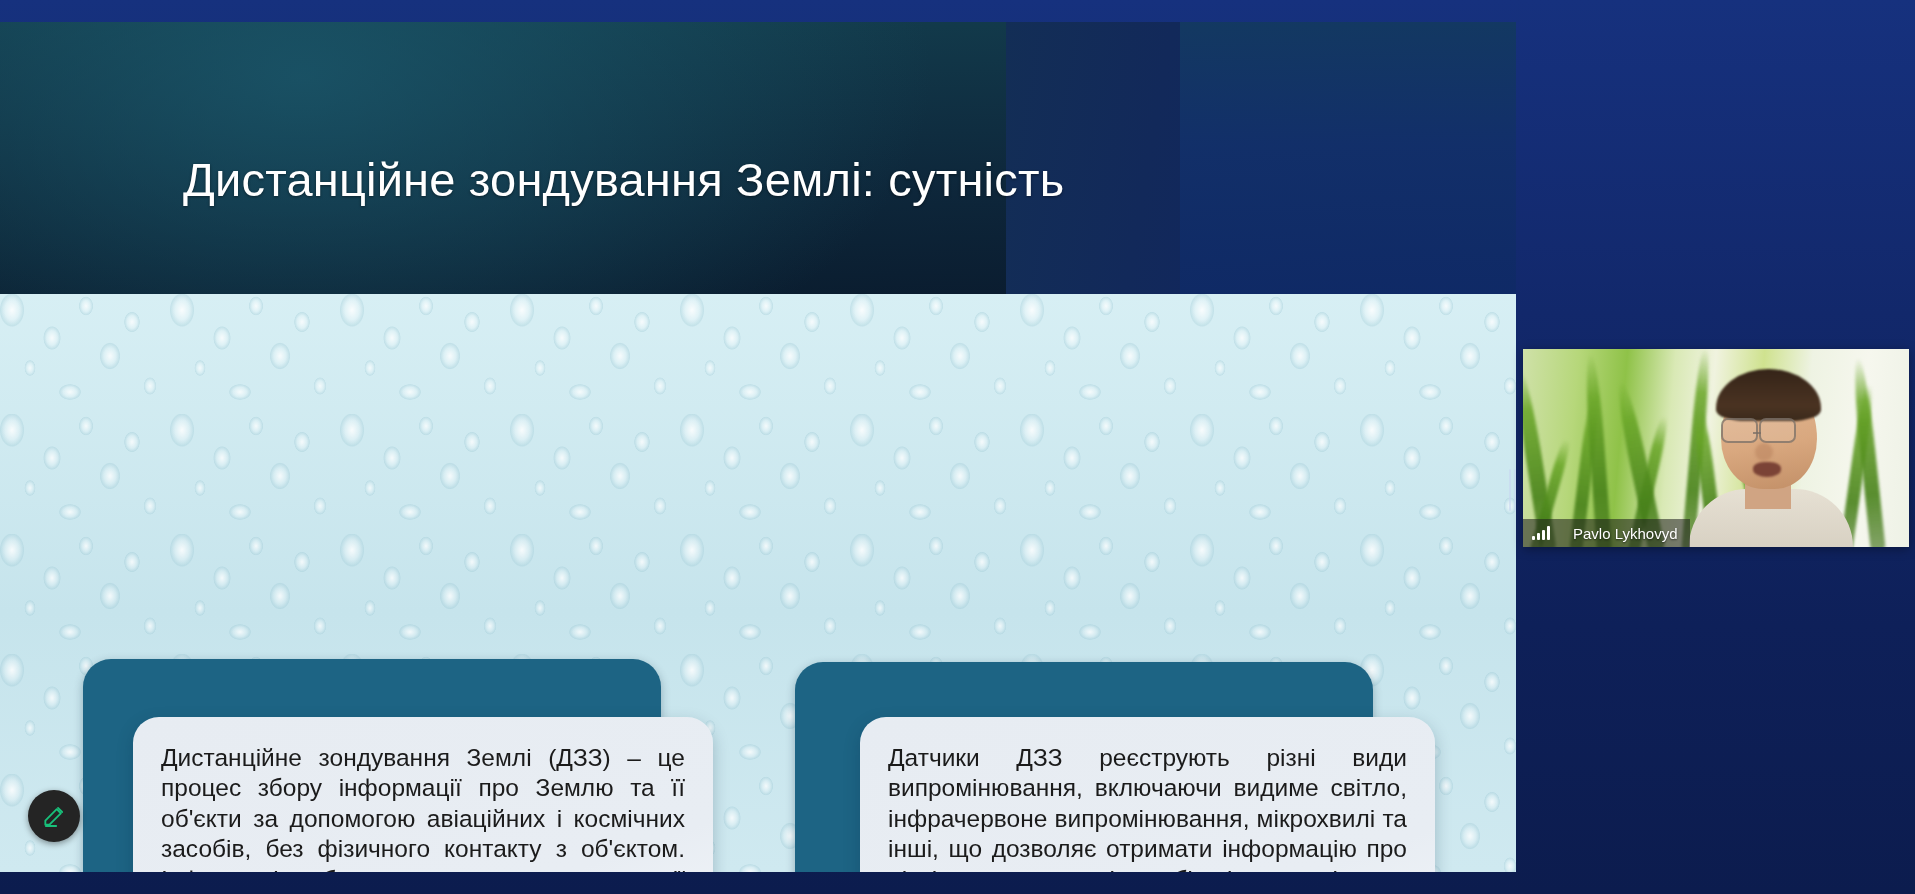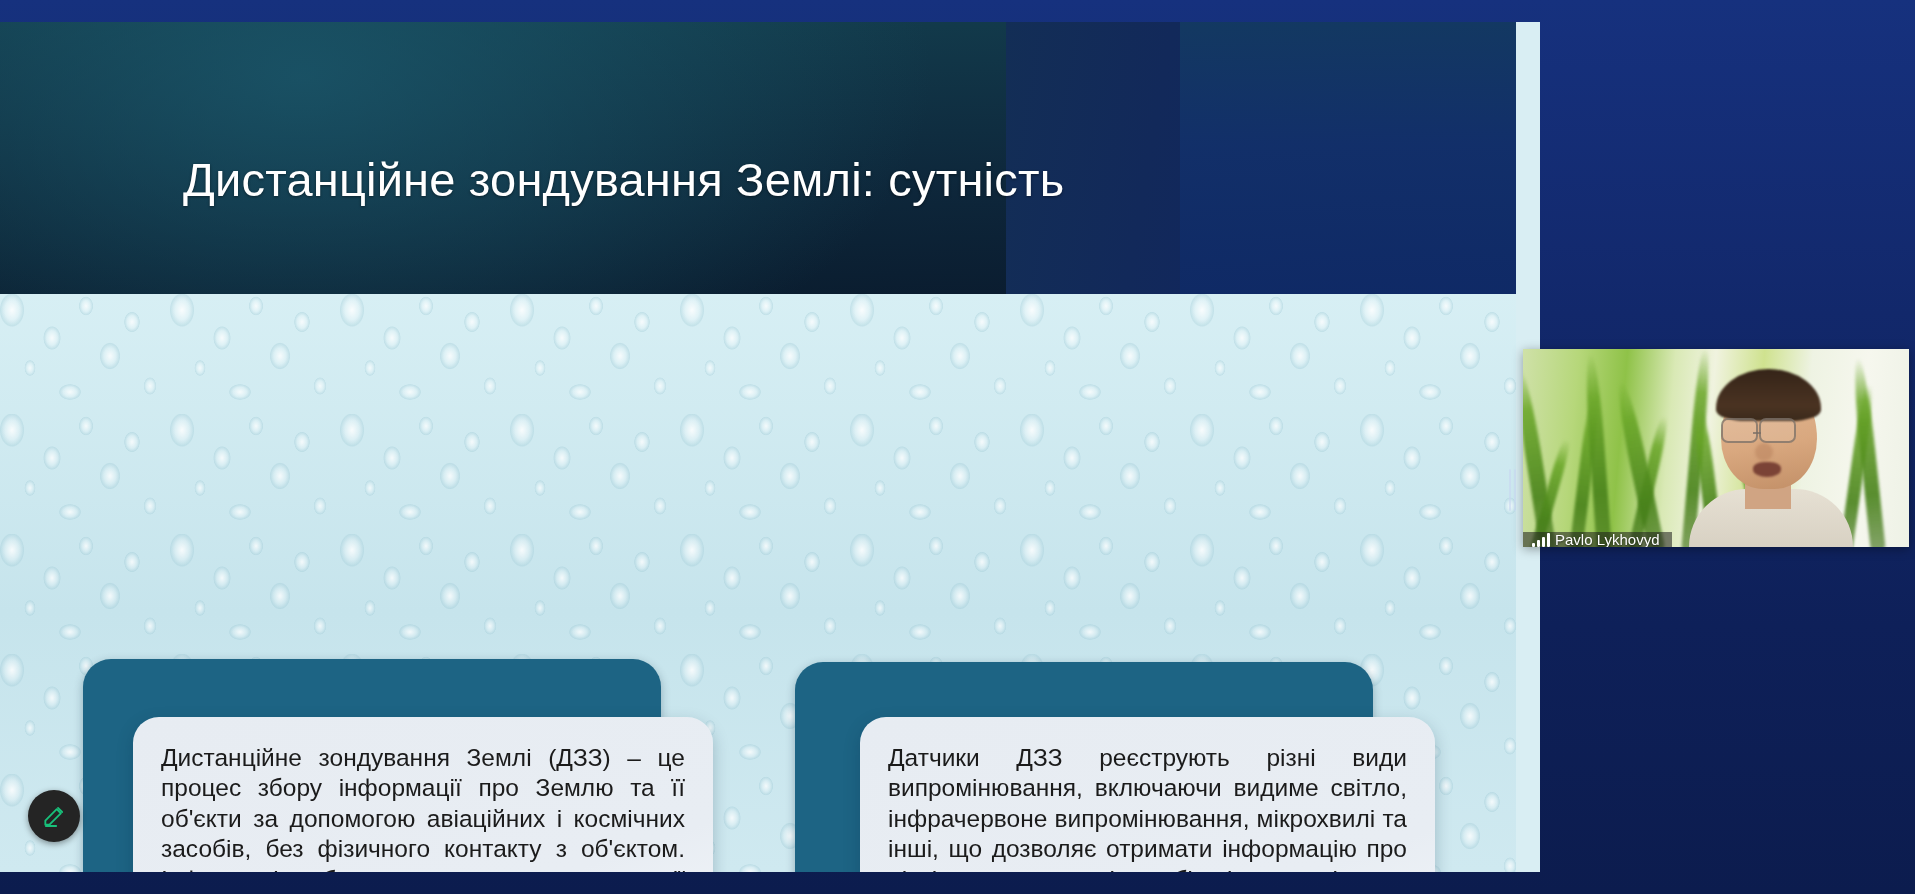--- a/index.html
+++ b/index.html
@@ -24,21 +24,20 @@
 
   
   #slide {
     position: absolute;
     left: 0;
     top: 22px;
     width: 1516px;
     height: 850px;
     overflow: hidden;
     background: #d9eef3;
-    padding-left: 24px;
   }
 
   
   #title-band {
     position: absolute;
     left: 0; top: 0;
     width: 1516px;
     height: 272px;
     background:
       linear-gradient(100deg,
@@ -259,24 +258,24 @@
     width: 18px; height: 18px;
     background: rgba(186,132,95,0.55);
     border-radius: 50%;
     filter: blur(1.4px);
   }
 
   #cam-name-badge {
     position: absolute;
     left: 0;
     bottom: 0;
-    height: 15px;
+    height: 28px;
     display: flex;
     align-items: center;
-    gap: 5px;
+    gap: 23px;
     padding: 0 12px 0 9px;
     background: rgba(28,28,28,0.55);
     z-index: 4;
   }
   #cam-name-text {
     color: #ffffff;
     font-size: 15px;
     font-weight: 400;
     white-space: nowrap;
     text-shadow: 0 1px 2px rgba(0,0,0,0.6);

